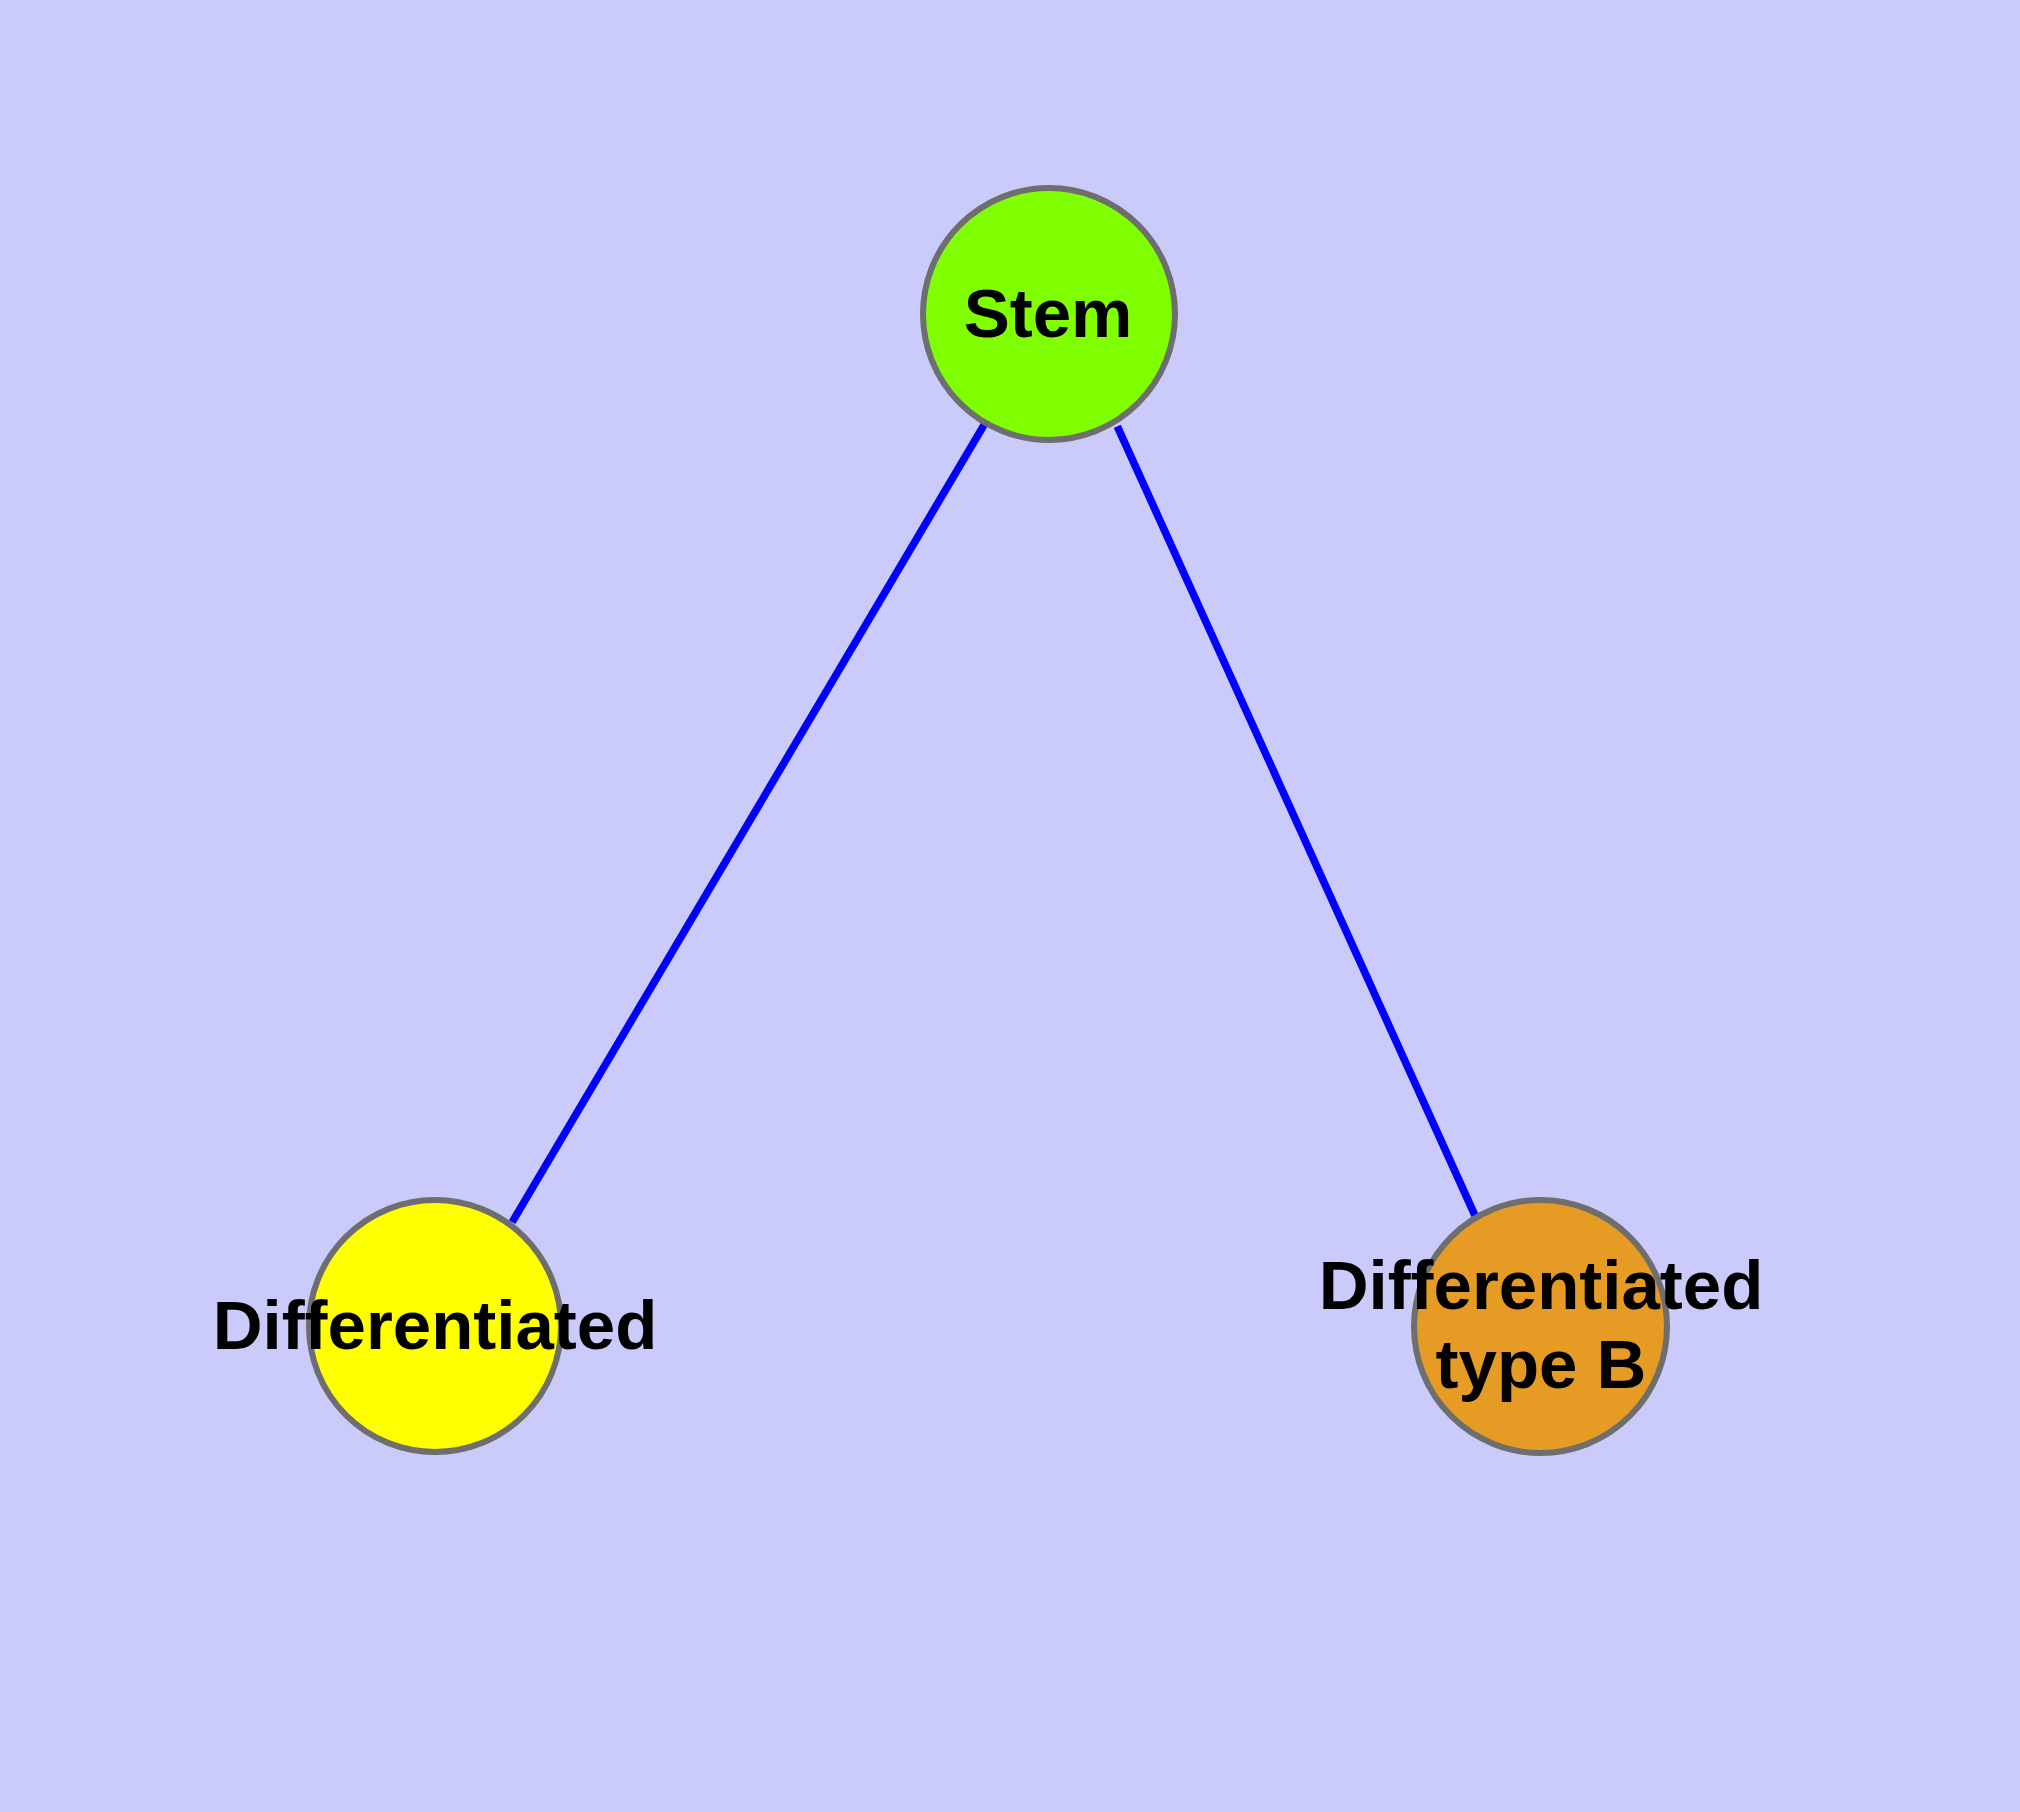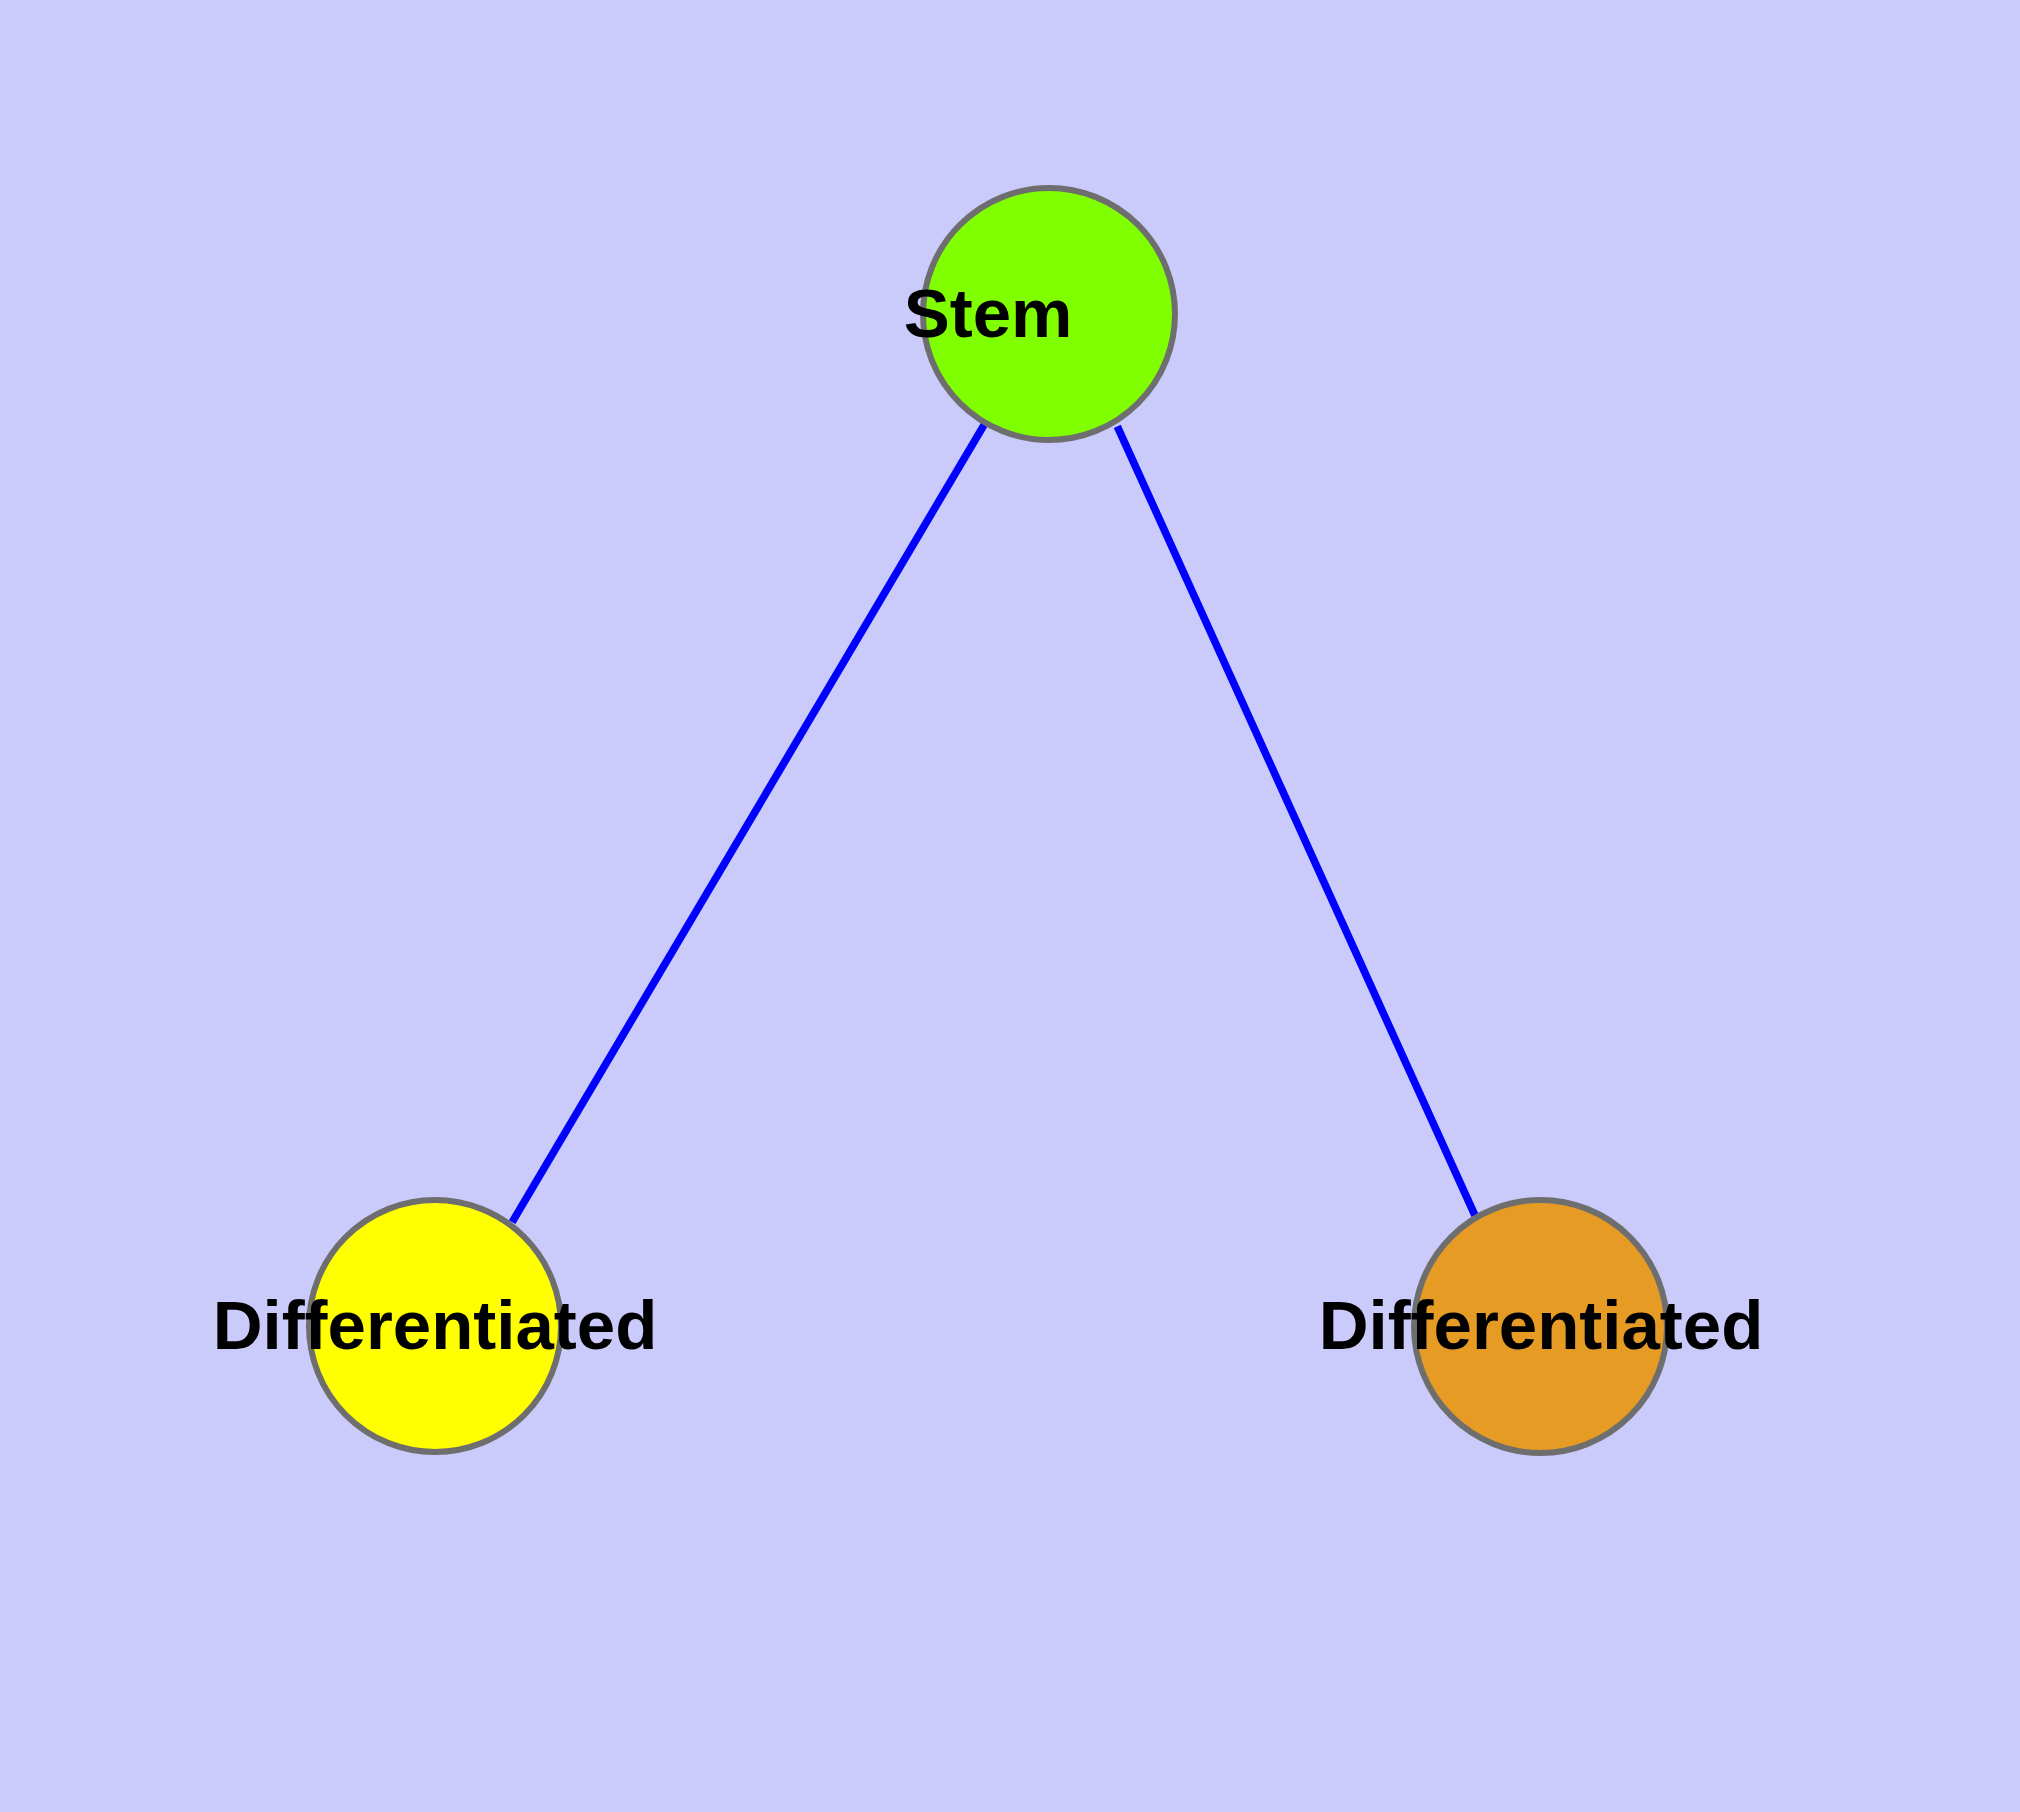--- a/index.html
+++ b/index.html
@@ -55,28 +55,29 @@
 <body style="background: rgb(203, 203, 251);">
 
 <div id="graph-canvas" style="width: 2021px; height: 1812px; background: rgb(203, 203, 251);">
 
   <svg id="edge-layer" viewBox="0 0 2384 2138">
     <line id="edge-0" x1="1161" y1="501" x2="604" y2="1442" stroke="#0000ff" stroke-width="9" stroke-linecap="butt"></line>
     <line id="edge-1" x1="1318" y1="503" x2="1740" y2="1434" stroke="#0000ff" stroke-width="9" stroke-linecap="butt"></line>
   </svg>
 
   <div class="graph-node" id="node-0" style="left: 920px; top: 185px; width: 258px; height: 258px; background: rgb(128, 255, 0); border-color: rgb(110, 110, 110);"></div>
-  <div class="node-label" id="label-0" style="left: 988px; top: 314px;">
+  <div class="node-label" id="label-0" style="left: 1048px; top: 314px;">
       <span class="label-line">Stem</span>
     </div>
 
   <div class="graph-node" id="node-1" style="left: 306px; top: 1197px; width: 258px; height: 258px; background: rgb(255, 255, 0); border-color: rgb(110, 110, 110);"></div>
   <div class="node-label" id="label-1" style="left: 435px; top: 1326px;">
       <span class="label-line">Differentiated</span>
     </div>
 
   <div class="graph-node" id="node-2" style="left: 1411px; top: 1197px; width: 259px; height: 259px; background: rgb(229, 155, 36); border-color: rgb(110, 110, 110);"></div>
   <div class="node-label" id="label-2" style="left: 1541px; top: 1326px;">
       <span class="label-line">Differentiated</span>
+      <span class="label-line">type B</span>
     </div>
 
 </div>
 
 
 </body></html>

